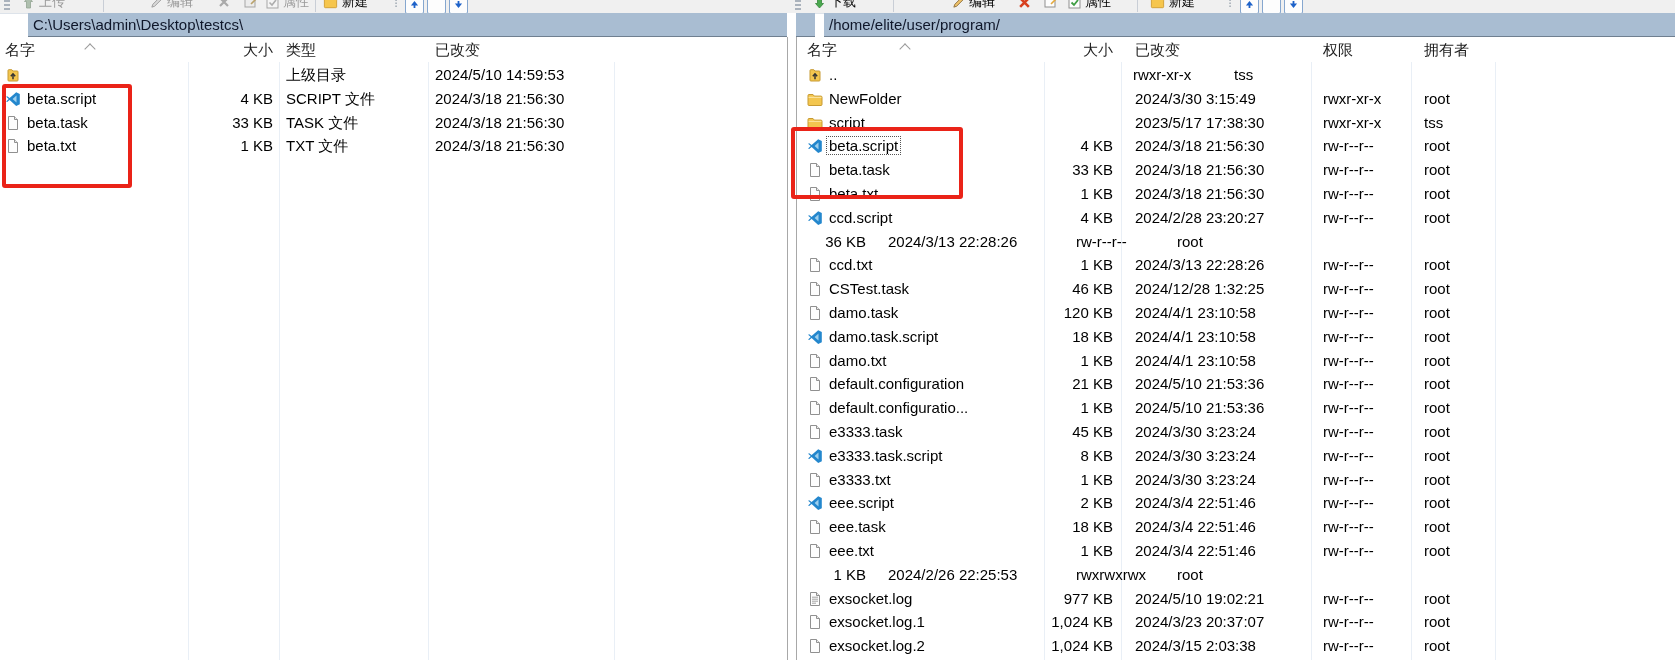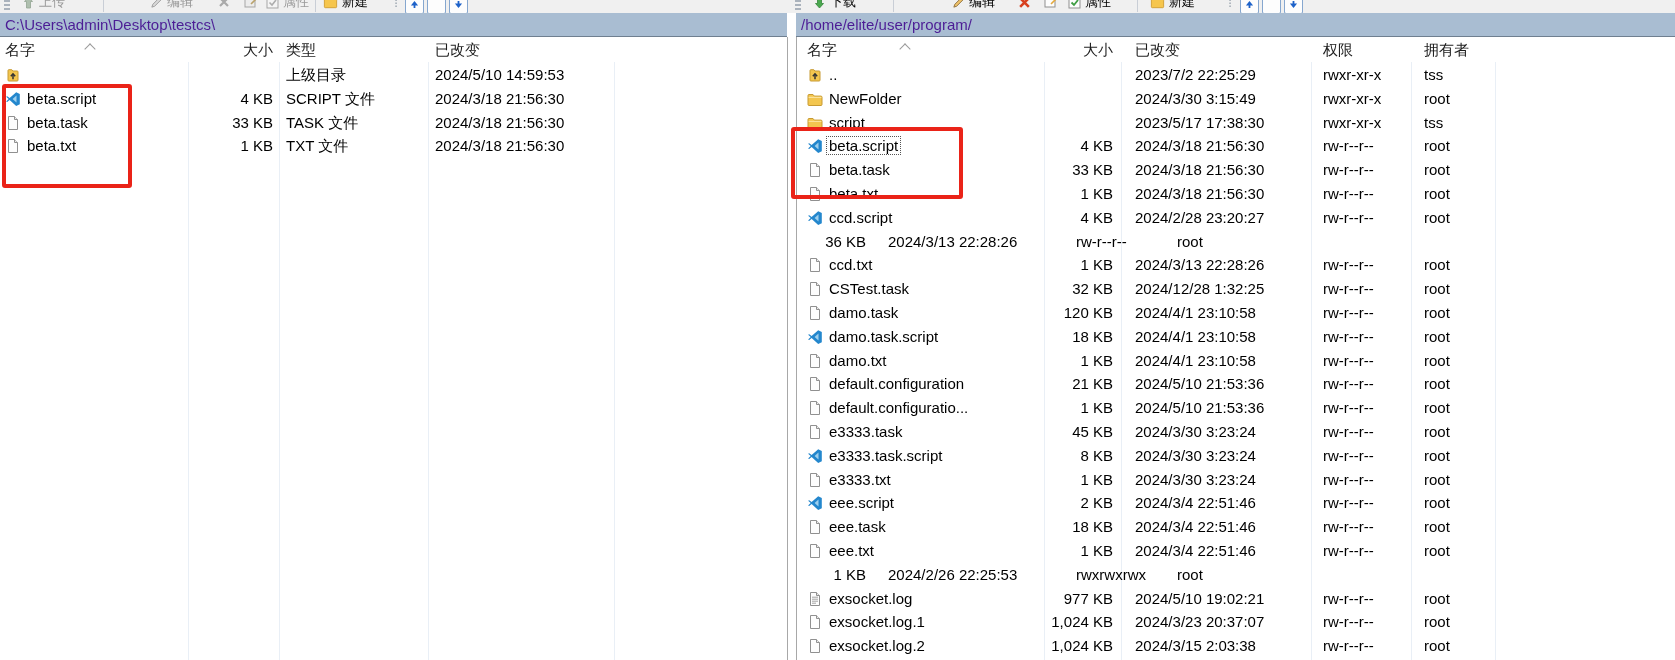--- a/index.html
+++ b/index.html
@@ -13,21 +13,21 @@
   .tb-item{position:absolute;top:-9px;height:22px;display:flex;align-items:center;gap:4px;font-size:13px;white-space:nowrap;}
   .tb-item.disabled{color:#9a9a9a;}
   .tb-sep{position:absolute;top:-6px;width:1px;height:18px;background:#c9ced6;}
   .mini-btn{position:absolute;top:-5px;width:17px;height:17px;background:#fdfdfd;border:1px solid #86a7cf;
             border-radius:2px;display:flex;align-items:center;justify-content:center;}
   .grip{display:inline-block;width:6px;height:14px;
         background:repeating-linear-gradient(#aab2bc 0 2px,transparent 2px 4px);margin-top:2px;}
 
   
   .pathbar{position:absolute;top:13px;height:23px;background:#a9bdd2;border-bottom:1px solid #6f7f90;
-           line-height:23px;padding-left:5px;color:#4c1d95;overflow:hidden;white-space:nowrap;}
+           line-height:23px;padding-left:5px;color:#0f172a;overflow:hidden;white-space:nowrap;margin-left:28px;}
   .pathbar.lp{left:0;width:782px;}
   .pathbar.rp{left:796px;width:879px;}
 
   
   .panel{position:absolute;top:37px;bottom:0;background:#fff;}
   .panel.lp{left:0;width:787px;border-right:1px solid #a8a8a8;}
   .panel.rp{left:796px;width:879px;border-left:1px solid #a8a8a8;}
   .vline{position:absolute;top:0;bottom:0;width:1px;background:#e9eff6;}
   .hdr{position:absolute;top:0;left:0;right:0;height:25px;background:#fff;display:flex;color:#1c1c1c;}
   .hdr .cell{line-height:25px;}
@@ -258,21 +258,20 @@
       <span class="caret" style="left:104px"></span>
     </div>
     <div class="rows">
         <div class="row">
           <div class="cell c-name"><span class="ficon"><svg width="16" height="16" viewBox="0 0 16 16">
                 <path d="M3 3.5c0-.5.3-.8.8-.8h3l1 1.3h4.4c.5 0 .8.3.8.8v8.4c0 .5-.3.8-.8.8H3.8c-.5 0-.8-.3-.8-.8z" fill="#f3c64f" stroke="#c79a33"></path>
                 <path d="M8 12.2V7.2" stroke="#333" stroke-width="1.5"></path>
                 <path d="M5.8 9.2L8 6.9l2.2 2.3" fill="none" stroke="#333" stroke-width="1.5"></path>
               </svg></span><span class="flabel">..</span></div>
           <div class="cell c-size"></div>
-          <div class="cell c-changed">2023/7/2 22:25:29</div>
           <div class="cell c-perms">rwxr-xr-x</div>
           <div class="cell c-owner">tss</div>
         </div>
         <div class="row">
           <div class="cell c-name"><span class="ficon"><svg width="16" height="16" viewBox="0 0 16 16">
                 <path d="M1 4.5c0-.6.4-1 1-1h4l1.3 1.6H14c.6 0 1 .4 1 1v7.4c0 .6-.4 1-1 1H2c-.6 0-1-.4-1-1z" fill="#f3c64f" stroke="#c79a33"></path>
                 <path d="M1.6 6.4h12.8" stroke="#fbe29b" stroke-width="1.2"></path>
               </svg></span><span class="flabel">NewFolder</span></div>
           <div class="cell c-size"></div>
           <div class="cell c-changed">2024/3/30 3:15:49</div>
@@ -343,21 +342,21 @@
           <div class="cell c-size">1 KB</div>
           <div class="cell c-changed">2024/3/13 22:28:26</div>
           <div class="cell c-perms">rw-r--r--</div>
           <div class="cell c-owner">root</div>
         </div>
         <div class="row">
           <div class="cell c-name"><span class="ficon"><svg width="16" height="16" viewBox="0 0 16 16">
                 <path d="M3.5 1.5h6l3 3v10h-9z" fill="#fdfdfd" stroke="#909090"></path>
                 <path d="M9.5 1.5v3h3" fill="#ebebeb" stroke="#909090"></path>
               </svg></span><span class="flabel">CSTest.task</span></div>
-          <div class="cell c-size">32 KB</div>
+          <div class="cell c-size">46 KB</div>
           <div class="cell c-changed">2024/12/28 1:32:25</div>
           <div class="cell c-perms">rw-r--r--</div>
           <div class="cell c-owner">root</div>
         </div>
         <div class="row">
           <div class="cell c-name"><span class="ficon"><svg width="16" height="16" viewBox="0 0 16 16">
                 <path d="M3.5 1.5h6l3 3v10h-9z" fill="#fdfdfd" stroke="#909090"></path>
                 <path d="M9.5 1.5v3h3" fill="#ebebeb" stroke="#909090"></path>
               </svg></span><span class="flabel">damo.task</span></div>
           <div class="cell c-size">120 KB</div>

